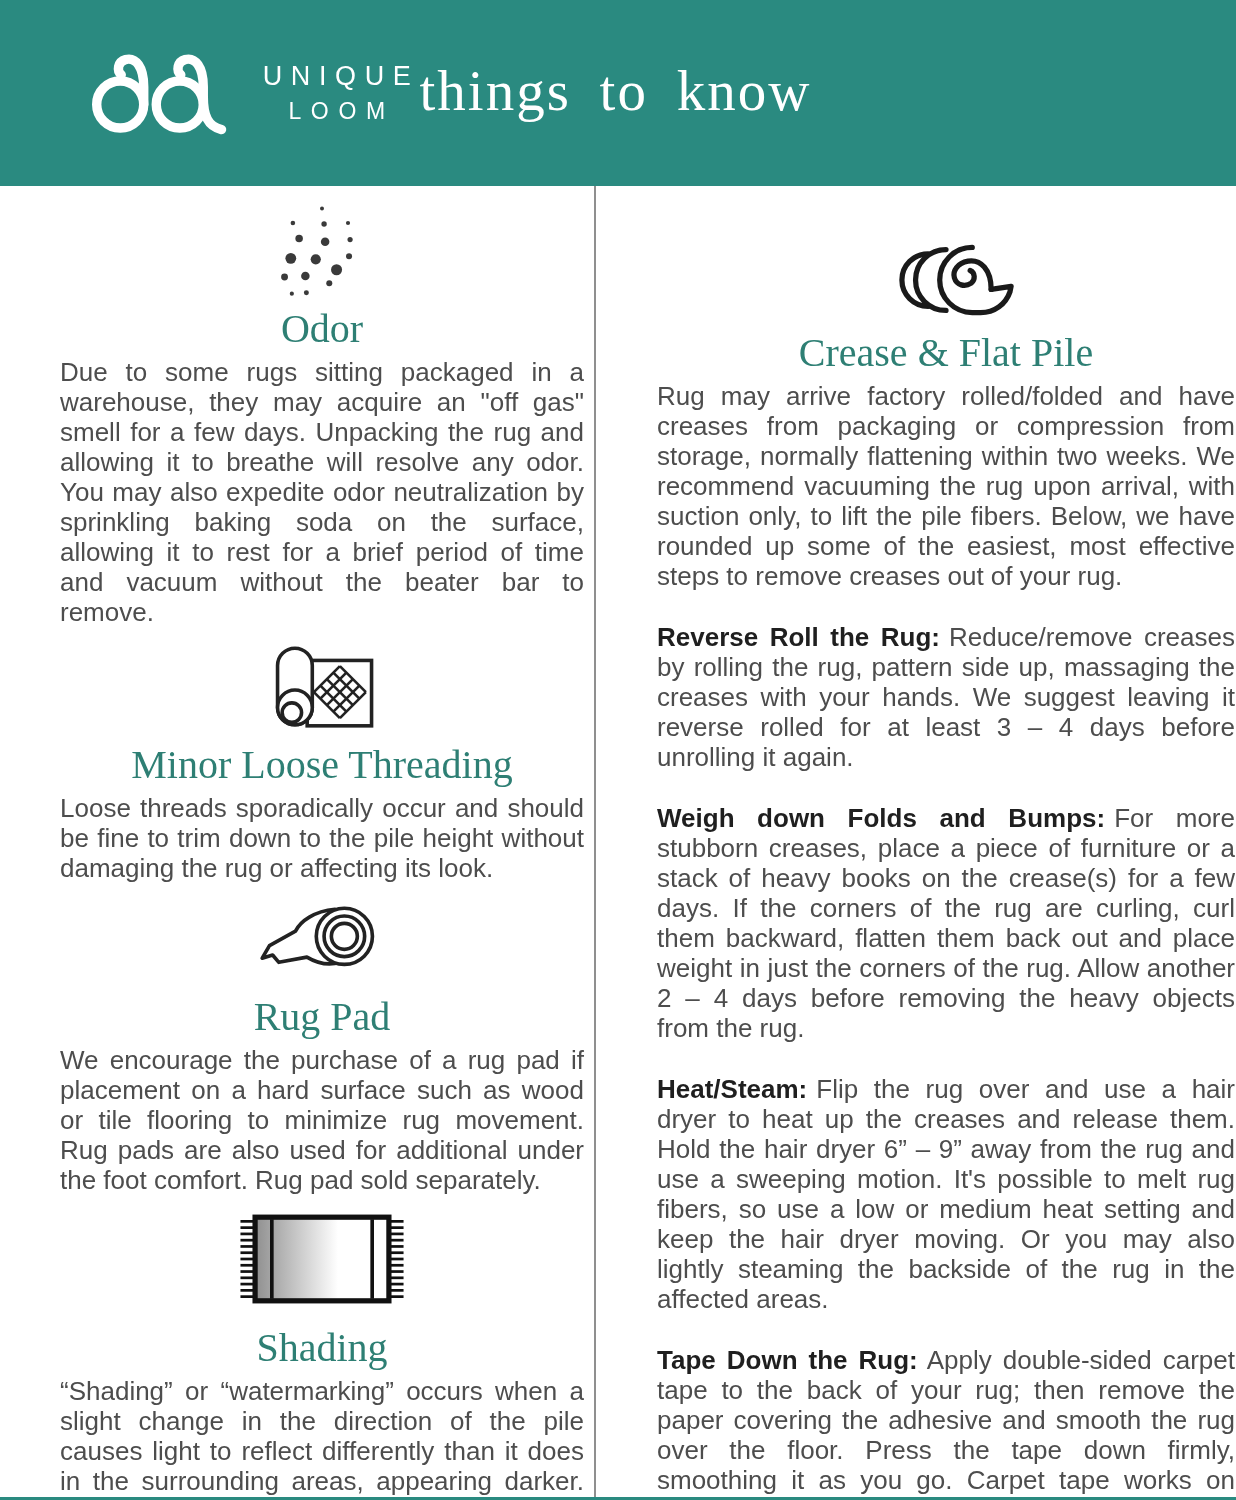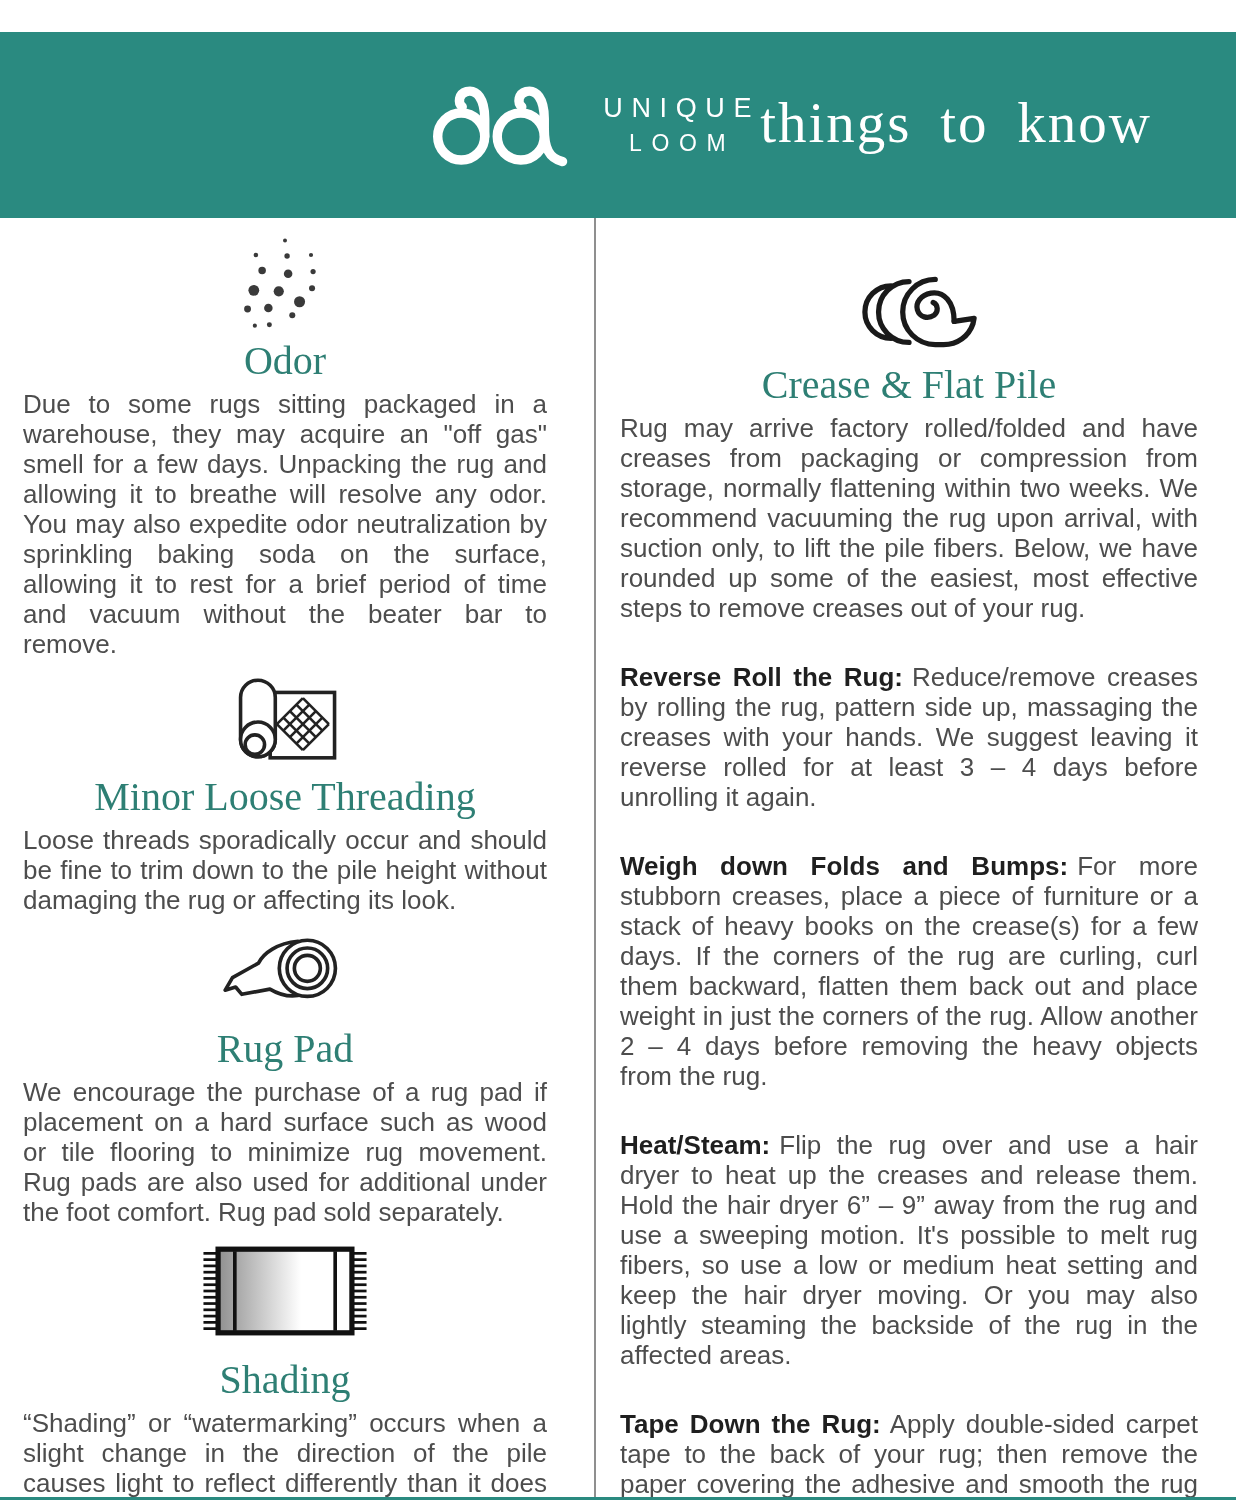--- a/index.html
+++ b/index.html
@@ -6,60 +6,59 @@
   html,body { background:#ffffff; }
   .page {
     position:relative; width:1236px; height:1500px; margin:0 auto;
     background:#ffffff; overflow:hidden;
     font-family:"Liberation Sans", sans-serif;
   }
 
   
   .header {
     height:186px; background:#2a8a80;
-    display:flex; align-items:center; justify-content:flex-end;
-    padding:0 84px 0 92px;
-    margin-top:32px;
+    display:flex; align-items:center; justify-content:flex-start;
+    padding:0 36px 0 92px;
   }
   .brand { display:flex; align-items:center; gap:22px; }
   .brand svg { display:block; }
   .brand-text { color:#ffffff; text-align:center; }
   .brand-line1 { font-size:27px; letter-spacing:0.32em; text-indent:0.32em; font-weight:400; }
   .brand-line2 { font-size:23px; letter-spacing:0.42em; text-indent:0.42em; font-weight:400; margin-top:6px; }
   .header-title {
     font-family:"Liberation Serif", serif; color:#ffffff;
     font-size:57px; font-weight:400; letter-spacing:0.035em; word-spacing:0.22em;
     padding-bottom:6px;
   }
 
   
   .content { position:relative; display:flex; padding-top:16px; height:1311px; }
   .v-divider {
     position:absolute; left:594px; top:0; bottom:0;
     width:2px; background:#8f8f8f;
   }
-  .col-left  { width:524px; margin-left:23px; }
+  .col-left  { width:524px; margin-left:60px; }
   .col-right { width:578px; margin-left:73px; }
 
   .icon-wrap { text-align:center; }
   .icon-wrap svg { display:inline-block; }
 
   h2.sec-title {
     font-family:"Liberation Serif", serif; font-weight:400;
     color:#2e7f74; text-align:center; font-size:40px; line-height:1.15;
     margin:4px 0 5px 0;
   }
   p.body {
     color:#4d4d4d; font-size:26px; line-height:30px;
     text-align:justify;
   }
   p.body strong { color:#1f1f1f; font-weight:700; margin-right:9px; }
 
   .section { margin-bottom:13px; }
-  .sub-para { margin-top:39px; }
+  .sub-para { margin-top:31px; }
 
   .col-right .icon-wrap { margin-top:36px; }
 
   .bottom-strip { position:absolute; left:0; right:0; bottom:0; height:3px; background:#2a8a80; }
 </style>
 </head>
 <body>
 
 <div class="page">
 

